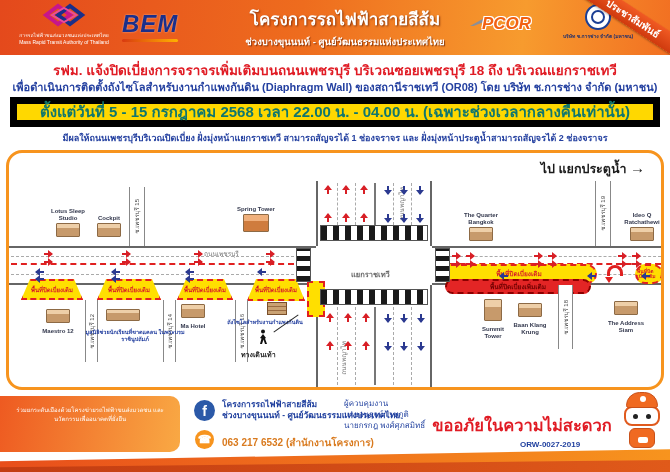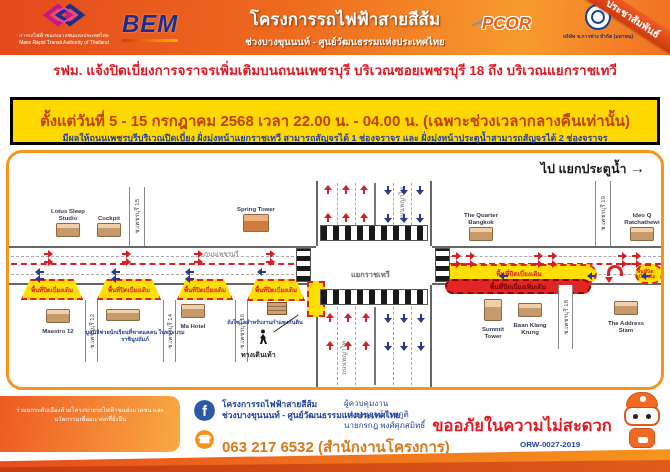--- a/index.html
+++ b/index.html
@@ -31,23 +31,23 @@
   .ck-circle{width:26px;height:26px;margin:0 auto;background:#fff;border-radius:50%;
         border:2px solid #1b3f94;display:flex;align-items:center;justify-content:center}
   .ck-inner{width:14px;height:14px;border:2px solid #1b3f94;border-radius:50%}
   .ck-cap{font-size:5px;color:#23306b;margin-top:2px;font-weight:bold}
 
   
   .ann1{position:absolute;left:0;top:59px;width:670px;text-align:center;
         font-size:13.5px;font-weight:bold;color:#e01b24}
   .ann2{position:absolute;left:0;top:78px;width:670px;text-align:center;
         font-size:11px;font-weight:bold;color:#2440a0}
-  .banner{position:absolute;left:10px;top:97px;width:650px;height:48px;background:#ffd800;
-        border:3px solid #000000;display:flex;align-items:center;justify-content:center;
-        font-size:15px;font-weight:bold;color:#c2410c}
+  .banner{position:absolute;left:10px;top:97px;width:650px;height:30px;background:#ffd800;
+        border:7px solid #000000;display:flex;align-items:center;justify-content:center;
+        font-size:15px;font-weight:bold;color:#0f766e}
   .note{position:absolute;left:0;top:131px;width:670px;text-align:center;
         font-size:9px;font-weight:bold;color:#2440a0}
 
   
   #mapLayer{position:absolute;left:6px;top:150px;width:658px;height:240px;background:#fff;
         border:3px solid #f7941e;border-radius:16px;overflow:hidden}
   .dirlab{font-size:12.5px;font-weight:bold;color:#1a1a1a;white-space:nowrap}
   .dirlab .aglyph{font-size:15px;font-weight:bold}
   .road{background:#fff}
   .road-h{left:0;top:93px;width:652px;height:39px;border-top:2px solid #666;border-bottom:2px solid #666}
@@ -89,21 +89,21 @@
   .red{color:#d81f26}.blu{color:#2b3990}
 
   
   .footer{position:absolute;left:0;top:392px;width:670px;height:80px;background:#fff}
   .fpanel{position:absolute;left:0;top:4px;width:180px;height:56px;border-radius:0 10px 10px 0;
           background:linear-gradient(100deg,#ee5a21,#f9a944);color:#fff;text-align:center;padding:6px 8px}
   .fpanel .ft1{font-size:12.5px;font-weight:bold}
   .fpanel .ft2{font-size:6px;margin-top:4px;line-height:1.5}
   .circ{border-radius:50%;display:flex;align-items:center;justify-content:center;color:#fff;font-weight:bold}
   .fb-line{font-size:8.5px;font-weight:bold;color:#1f3f9e;line-height:1.3}
-  .phone-line{font-size:15px;font-weight:bold;color:#d97a1e}
+  .phone-line{font-size:10px;font-weight:bold;color:#d97a1e}
   .sup{font-size:8px;font-weight:normal;color:#1f3f9e;line-height:1.4}
   .noise{font-size:11px;font-weight:bold;color:#2440a0;text-align:center}
   .apology{font-size:16.5px;font-weight:bold;color:#e01b24;text-align:center}
   .docno{font-size:8px;font-weight:bold;color:#1f3f9e}
   .wave1{position:absolute;left:0;bottom:0;width:670px;height:24px;
          background:linear-gradient(90deg,#e84e1b,#f7941e);clip-path:polygon(0 55%,100% 5%,100% 100%,0 100%)}
   .wave2{position:absolute;left:0;bottom:0;width:670px;height:16px;
          background:linear-gradient(90deg,#c23c12,#e05a1a);clip-path:polygon(0 70%,100% 25%,100% 100%,0 100%)}
   .mascot{position:absolute;left:618px;top:0px;width:48px;height:68px}
   .helmet{position:absolute;left:8px;top:0;width:32px;height:16px;background:#f06a21;
@@ -141,20 +141,21 @@
     <div class="ck">
       <div class="ck-circle">
           <div class="ck-inner"></div>
         </div>
       <div class="ck-cap">บริษัท ช.การช่าง จำกัด (มหาชน)</div>
     </div>
     <div class="ribbon">ประชาสัมพันธ์</div>
   </div>
 
   <div class="ann1">รฟม. แจ้งปิดเบี่ยงการจราจรเพิ่มเติมบนถนนเพชรบุรี บริเวณซอยเพชรบุรี 18 ถึง บริเวณแยกราชเทวี</div>
+  <div class="ann2">เพื่อดำเนินการติดตั้งถังไซโลสำหรับงานกำแพงกันดิน (Diaphragm Wall) ของสถานีราชเทวี (OR08) โดย บริษัท ช.การช่าง จำกัด (มหาชน)</div>
   <div class="banner">ตั้งแต่วันที่ 5 - 15 กรกฎาคม 2568 เวลา 22.00 น. - 04.00 น. (เฉพาะช่วงเวลากลางคืนเท่านั้น)</div>
   <div class="note">มีผลให้ถนนเพชรบุรีบริเวณปิดเบี่ยง ฝั่งมุ่งหน้าแยกราชเทวี สามารถสัญจรได้ 1 ช่องจราจร และ ฝั่งมุ่งหน้าประตูน้ำสามารถสัญจรได้ 2 ช่องจราจร</div>
 
   <div id="mapLayer">
 
     <div class="abs dirlab" style="right:16px;top:6px">
       <span>ไป แยกประตูน้ำ</span>
       <span class="aglyph">→</span>
     </div>
 

